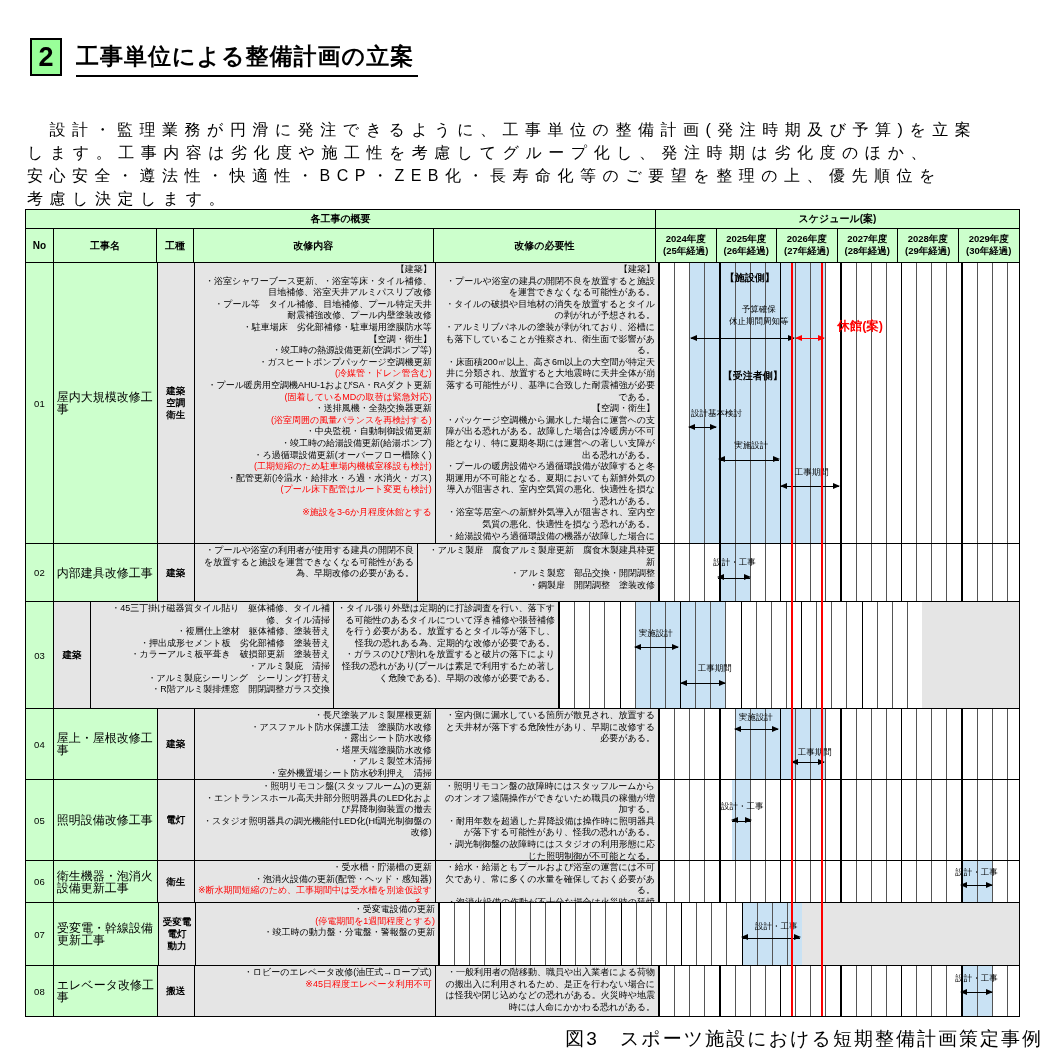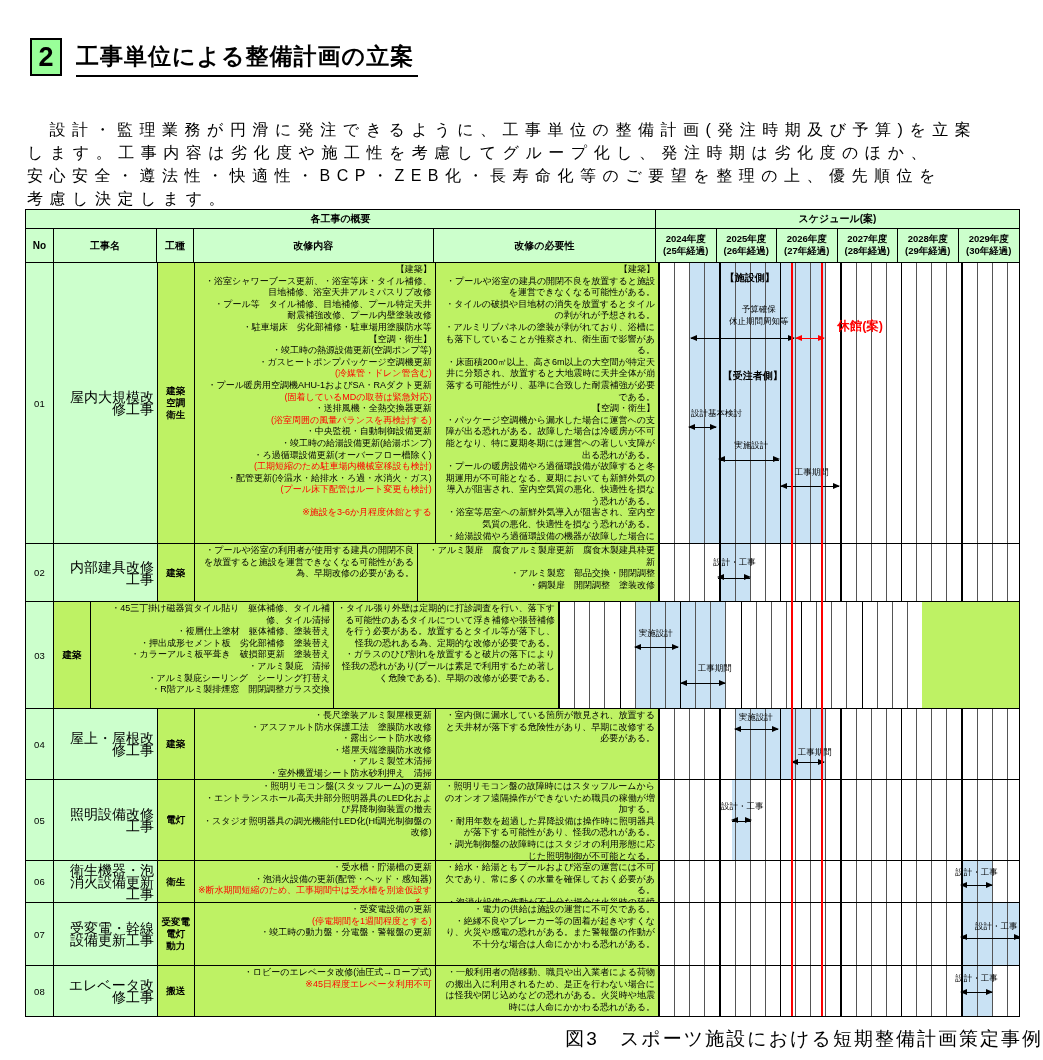--- a/index.html
+++ b/index.html
@@ -5,21 +5,21 @@
   html,body{margin:0;padding:0;background:#fff;}
   .page{position:relative;width:1043px;height:1060px;background:#fff;font-family:"Liberation Sans","DejaVu Sans",sans-serif;color:#000;overflow:hidden;}
 
   
   .numbox{position:absolute;left:30px;top:38px;width:32px;height:38px;background:#99ff99;border:2px solid #000;box-sizing:border-box;
           font-size:27px;font-weight:bold;display:flex;align-items:center;justify-content:center;}
   .title{position:absolute;left:76px;top:41px;font-size:23px;font-weight:bold;letter-spacing:1px;border-bottom:2.5px solid #000;padding:0 4px 3px 0;}
   .intro{position:absolute;left:27px;top:88px;width:995px;font-size:16px;line-height:23px;letter-spacing:6.5px;white-space:pre-line;margin-top:30px;}
 
   
-  .tbl{position:absolute;left:25px;top:209px;width:993px;height:806px;border:1.5px solid #000;box-sizing:content-box;background:#bef264;}
+  .tbl{position:absolute;left:25px;top:209px;width:993px;height:806px;border:1.5px solid #000;box-sizing:content-box;background:#e5e5e5;}
   .hrow1,.hrow2,.brow{display:flex;box-sizing:border-box;}
   .hrow1{height:19px;border-bottom:1px solid #000;}
   .hrow2{height:34px;border-bottom:1px solid #000;}
   .hcell{box-sizing:border-box;background:#ccffcc;border-right:1px solid #000;display:flex;align-items:center;justify-content:center;
          font-size:10px;font-weight:600;text-align:center;}
   .hc-overview{width:630px;}
   .hc-schedule{width:363px;border-right:none;}
   .c-no{width:28px;}
   .c-name{width:105px;}
   .c-type{width:37px;}
@@ -30,21 +30,21 @@
          text-align:center;padding-top:4px;font-weight:600;}
   .ycell:last-child{border-right:none;}
 
   
   .brow{border-bottom:1px solid #000;}
   .brow:last-child{border-bottom:none;}
   .cell{box-sizing:border-box;border-right:1px solid #000;overflow:hidden;}
   .cell.green{background:#ccffcc;}
   .cell.center{display:flex;align-items:center;justify-content:center;text-align:center;}
   .cell-no{font-size:9.5px;}
-  .cell-name{font-size:14px;line-height:12px;padding:2px 3px;display:flex;align-items:center;text-align:right;}
+  .cell-name{font-size:12px;line-height:12px;padding:2px 3px;display:flex;align-items:center;text-align:left;}
   .cell-type{font-size:9.5px;line-height:12px;white-space:pre-line;font-weight:bold;}
   .cellbody{font-size:9px;line-height:11.6px;padding:1px 3px 0 3px;text-align:right;}
   .cellbody .line{min-height:11.6px;}
   .red{color:#ff0000;}
 
   
   .gantt{position:relative;background:#fff;}
   .gblue{position:absolute;top:0;bottom:0;background:#c9e2f4;z-index:0;}
   .ggrid{position:absolute;inset:0;z-index:1;pointer-events:none;background-image:
       repeating-linear-gradient(to right,#000 0 1.1px,transparent 1.1px 60.5px),
@@ -284,24 +284,20 @@
           <div class="cell green center cell-no c-no">07</div>
           <div class="cell green cell-name c-name">受変電・幹線設備更新工事</div>
           <div class="cell center cell-type c-type">受変電
 電灯
 動力</div>
           <div class="cell cellbody c-content">
             <div class="line"><span>・受変電設備の更新</span></div>
             <div class="line"><span class="red">(停電期間を1週間程度とする)</span></div>
             <div class="line"><span>・竣工時の動力盤・分電盤・警報盤の更新</span></div>
           </div>
-          <div class="cell cellbody c-necessity">
-            <div class="line"><span>・電力の供給は施設の運営に不可欠である。</span></div>
-            <div class="line"><span>・絶縁不良やブレーカー等の固着が起きやすくなり、火災や感電の恐れがある。また警報盤の作動が不十分な場合は人命にかかわる恐れがある。</span></div>
-          </div>
           <div class="cell gantt c-sched">
             <div class="gblue" style="left: 302.5px; width: 60.5px;"></div>
             <div class="ggrid"></div>
             <div class="arr" style="left: 302.5px; width: 58.9875px; top: 34.65px;"></div>
             <div class="glabel" style="left: 337.288px; top: 17.64px;">設計・工事</div>
           </div>
         </div>
         <div class="brow" style="height: 50px;">
           <div class="cell green center cell-no c-no">08</div>
           <div class="cell green cell-name c-name">エレベータ改修工事</div>

